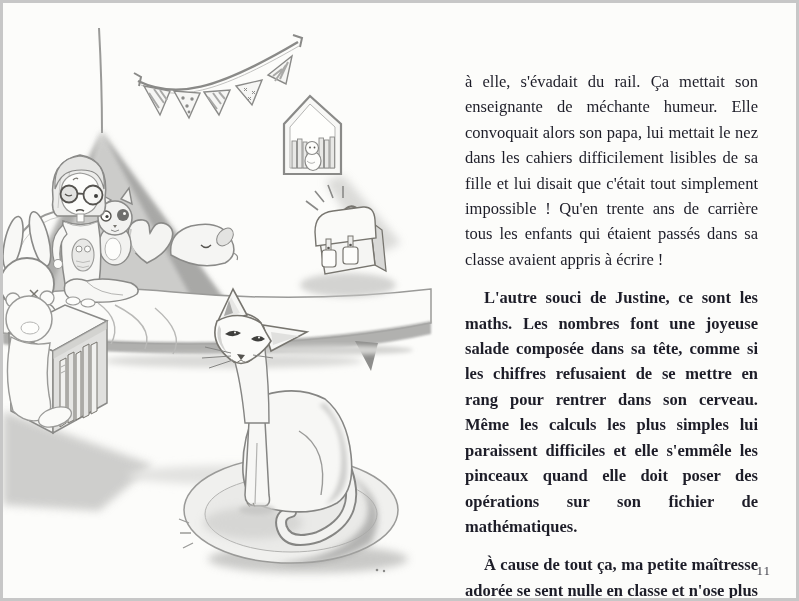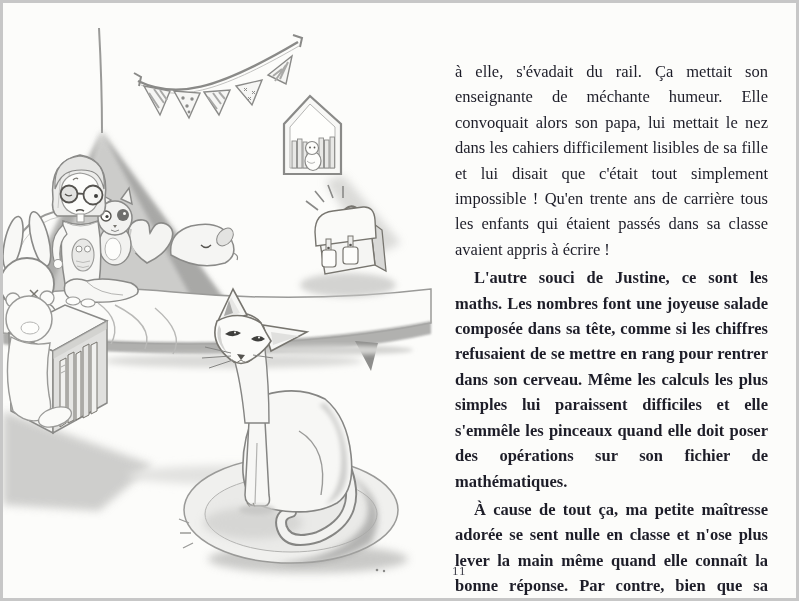--- a/index.html
+++ b/index.html
@@ -6,25 +6,25 @@
   .stage{
     position:relative;width:799px;height:601px;margin:0 auto;
     background:#fcfcfa;border:3px solid #c7c7c7;box-sizing:border-box;
     overflow:hidden;font-family:"Liberation Serif",serif;
   }
   .illustration{position:absolute;left:0;top:0;width:445px;height:595px;}
   .text-page{
     position:absolute;left:449px;top:53px;width:319px;
     color:#1d1d28;font-size:16.5px;line-height:25.4px;
   }
-  .text-page p{margin:3px;text-align:justify;}
+  .text-page p{margin:13px;text-align:justify;}
   .text-page p.indent{text-indent:19px;font-weight:bold;}
   .page-number{
     position:absolute;left:449px;top:560px;width:319px;
-    text-align:left;font-size:13px;color:#44444e;letter-spacing:1px;
+    text-align:right;font-size:13px;color:#44444e;letter-spacing:1px;
   }
 </style>
 </head>
 <body>
 
 <div class="stage">
 
   <svg class="illustration" viewBox="0 0 445 595" role="img" aria-label="Dessin au crayon d'une chambre d'enfant : une fillette à lunettes assise sur son lit parmi des peluches (lapin, chat, coussin cœur, doudou endormi), une guirlande de fanions et une étagère en forme de maison avec un oiseau au mur, un cartable brillant sur le lit, une étagère cube remplie de livres avec un ours en peluche, et un chat siamois assis sur un tapis rond au premier plan.">
     <defs>
       <filter id="b1" x="-30%" y="-30%" width="160%" height="160%">

